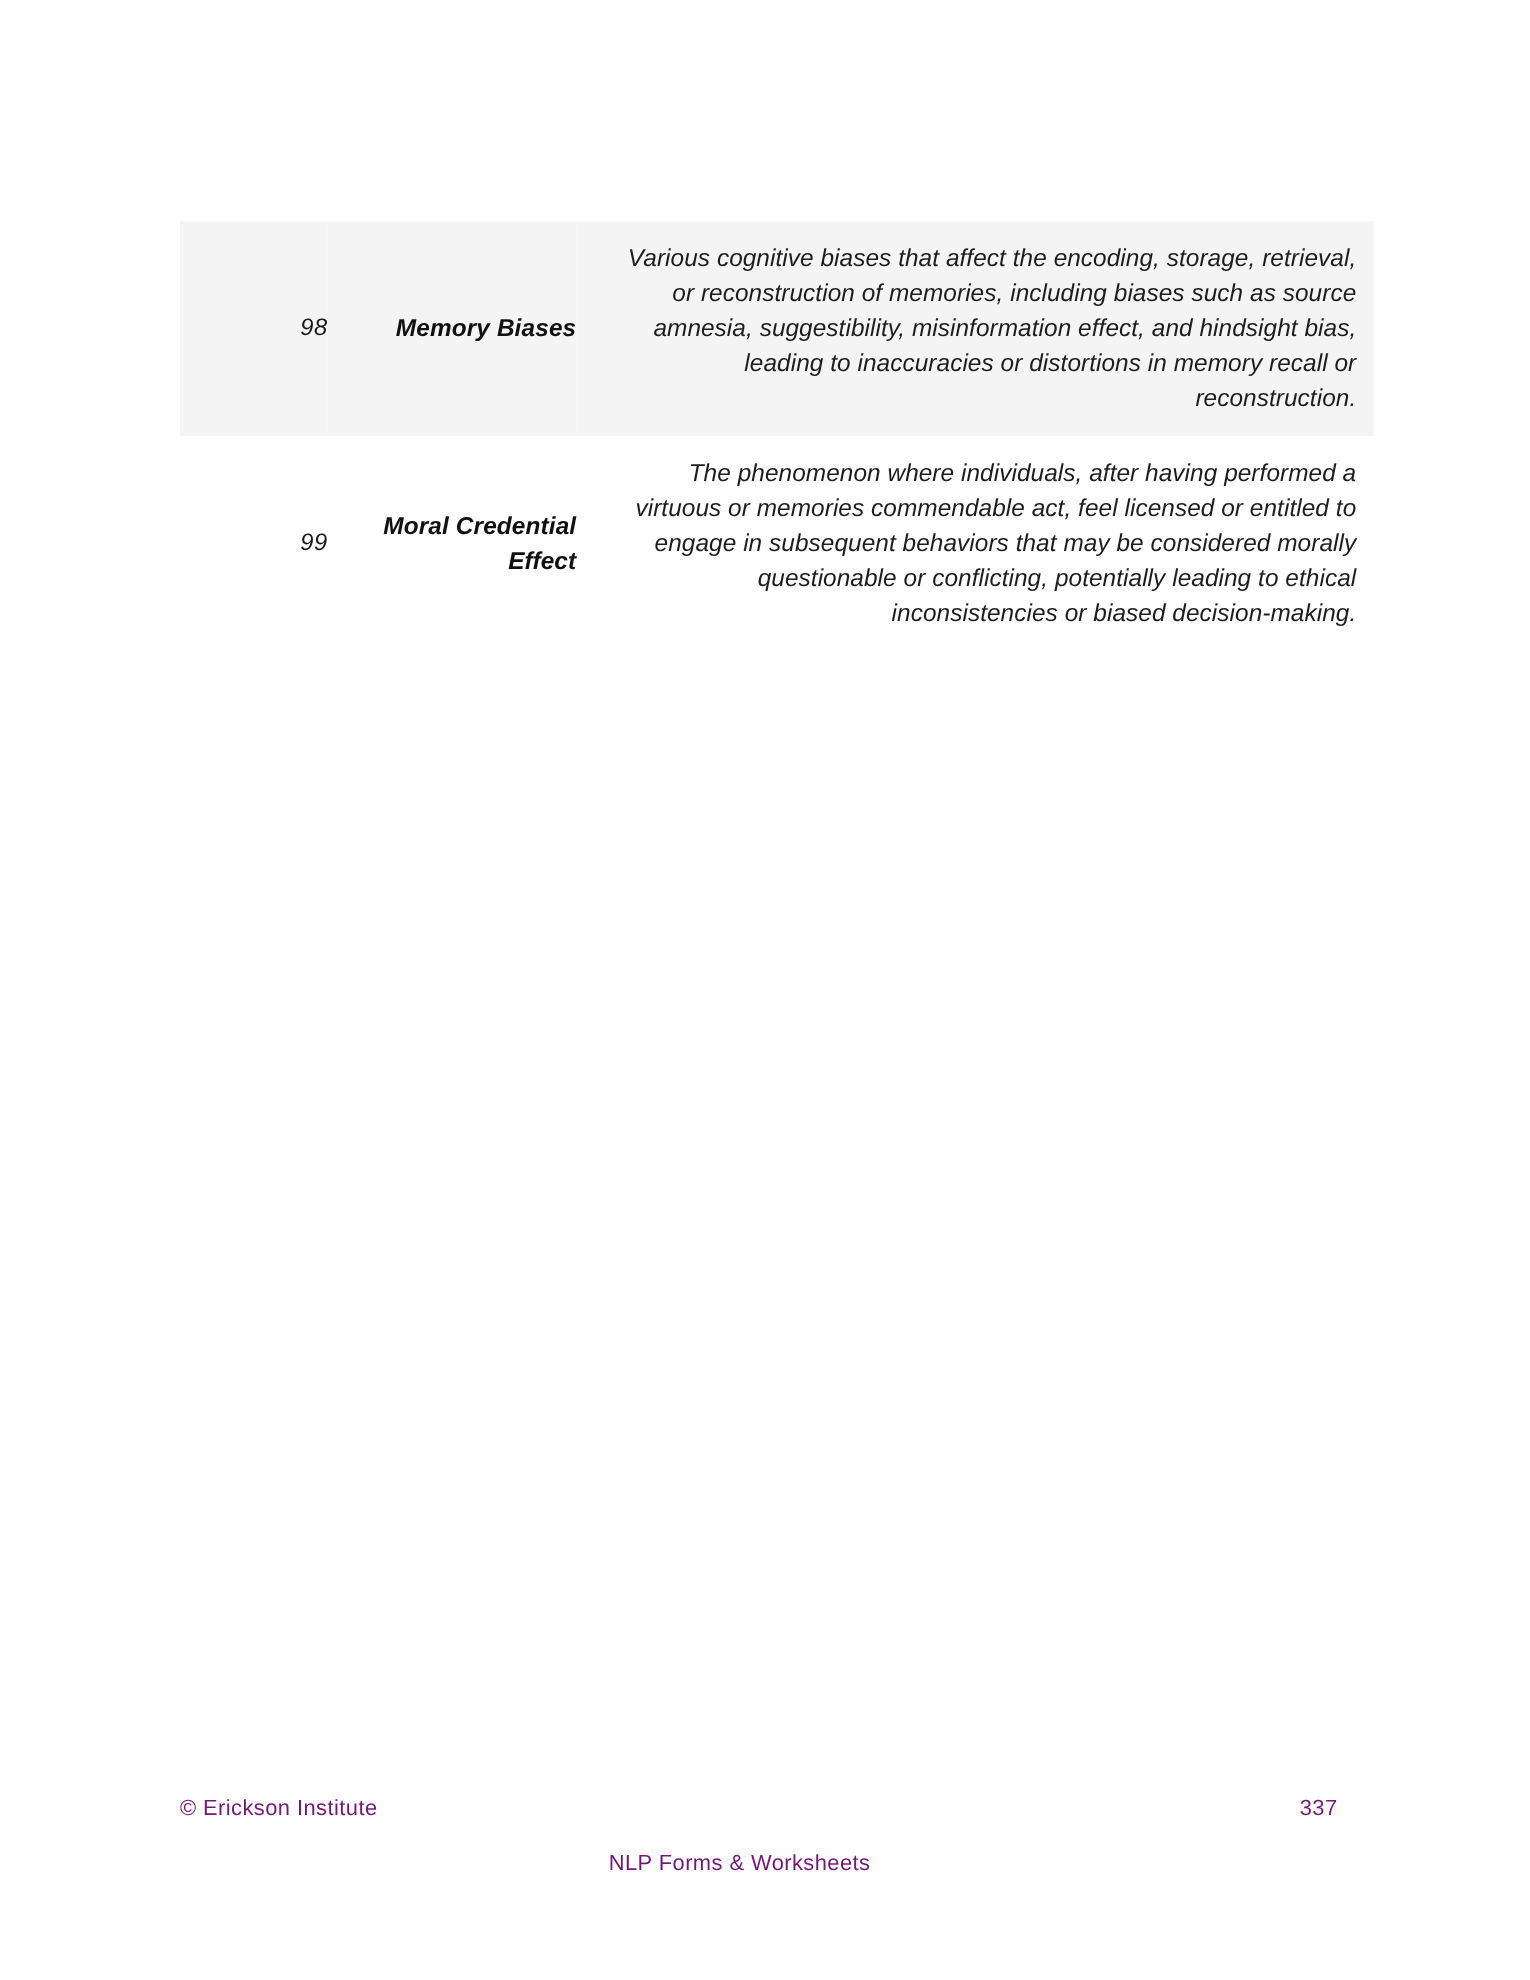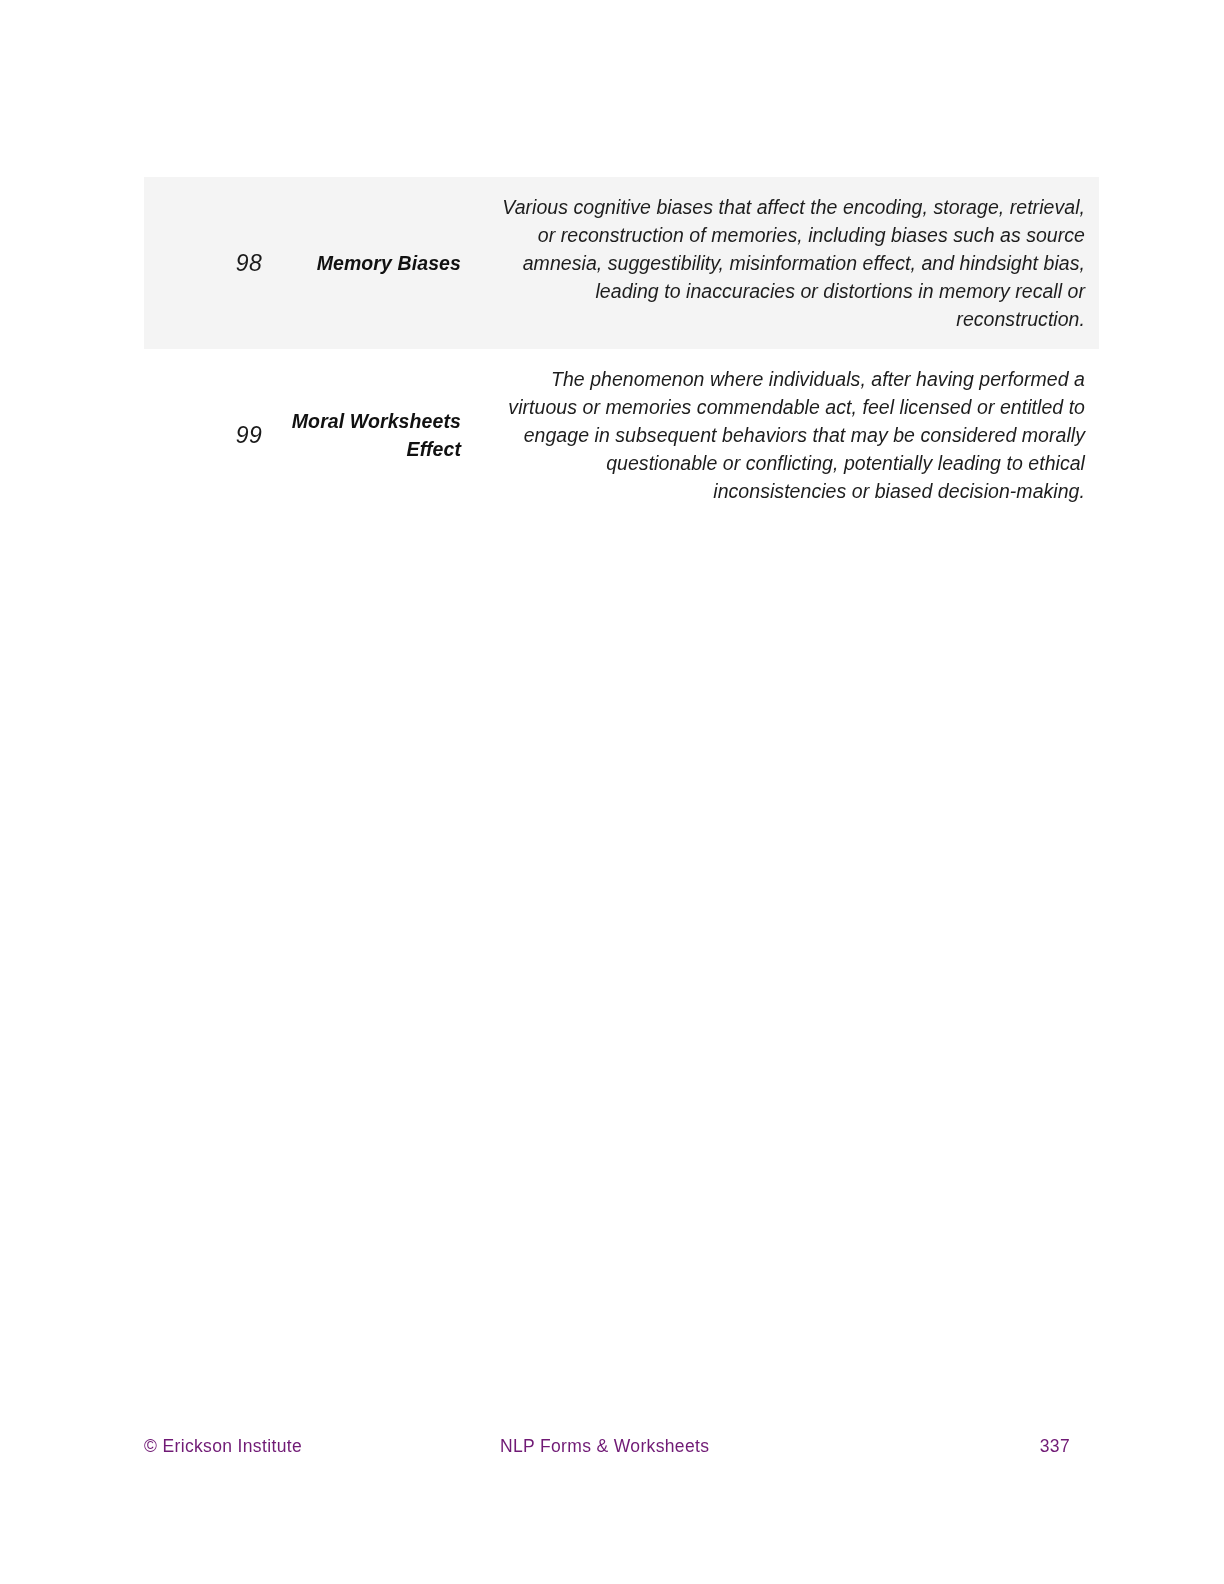--- a/index.html
+++ b/index.html
@@ -45,21 +45,21 @@
     vertical-align: middle;
     padding: 0;
     border: none;
   }
 
   .col-num {
     width: 118px;
     text-align: center;
     font-style: italic;
     font-weight: 400;
-    font-size: 23px;
+    font-size: 19px;
     color: #1a1a1a;
     letter-spacing: 0.3px;
   }
 
   .col-term {
     width: 192px;
     padding-left: 7px !important;
     font-style: italic;
     font-weight: 700;
     font-size: 19.5px;
@@ -99,21 +99,21 @@
   .footer-right {
     position: absolute;
     top: 0;
     font-size: 17.5px;
     font-weight: 400;
     color: #701a75;
     letter-spacing: 0.35px;
     white-space: nowrap;
   }
   .footer-left   { left: 0px; }
-  .footer-center { left: 356px; }
+  .footer-center { left: 343px; margin-top: 44px; }
   .footer-right  { right: 8px; }
 </style>
 </head>
 <body>
 
 <div class="page">
 
   <table class="glossary-table">
     <tbody>
 
@@ -123,21 +123,21 @@
           <span class="term-text">Memory Biases</span>
         </td>
         <td class="col-desc row-pad-top row-pad-bottom">
           <span class="desc-text">Various cognitive biases that affect the encoding, storage, retrieval, or reconstruction of memories, including biases such as source amnesia, suggestibility, misinformation effect, and hindsight bias, leading to inaccuracies or distortions in memory recall or reconstruction.</span>
         </td>
       </tr>
 
       <tr class="glossary-row plain">
         <td class="col-num row-pad-top row-pad-bottom">99</td>
         <td class="col-term row-pad-top row-pad-bottom">
-          <span class="term-text">Moral Worksheets Effect</span>
+          <span class="term-text">Moral Credential Effect</span>
         </td>
         <td class="col-desc row-pad-top row-pad-bottom">
           <span class="desc-text">The phenomenon where individuals, after having performed a virtuous or memories commendable act, feel licensed or entitled to engage in subsequent behaviors that may be considered morally questionable or conflicting, potentially leading to ethical inconsistencies or biased decision-making.</span>
         </td>
       </tr>
 
     </tbody>
   </table>
 
   <div class="footer">

